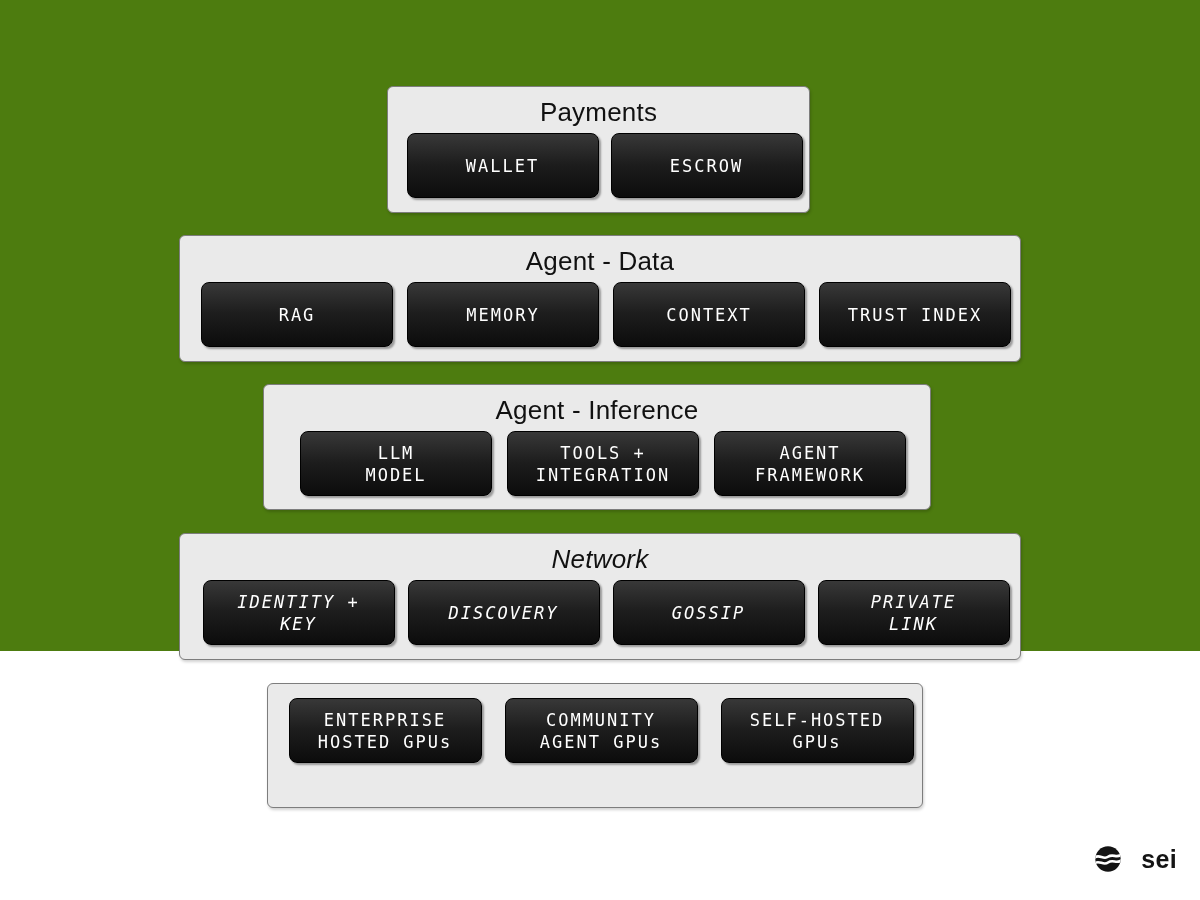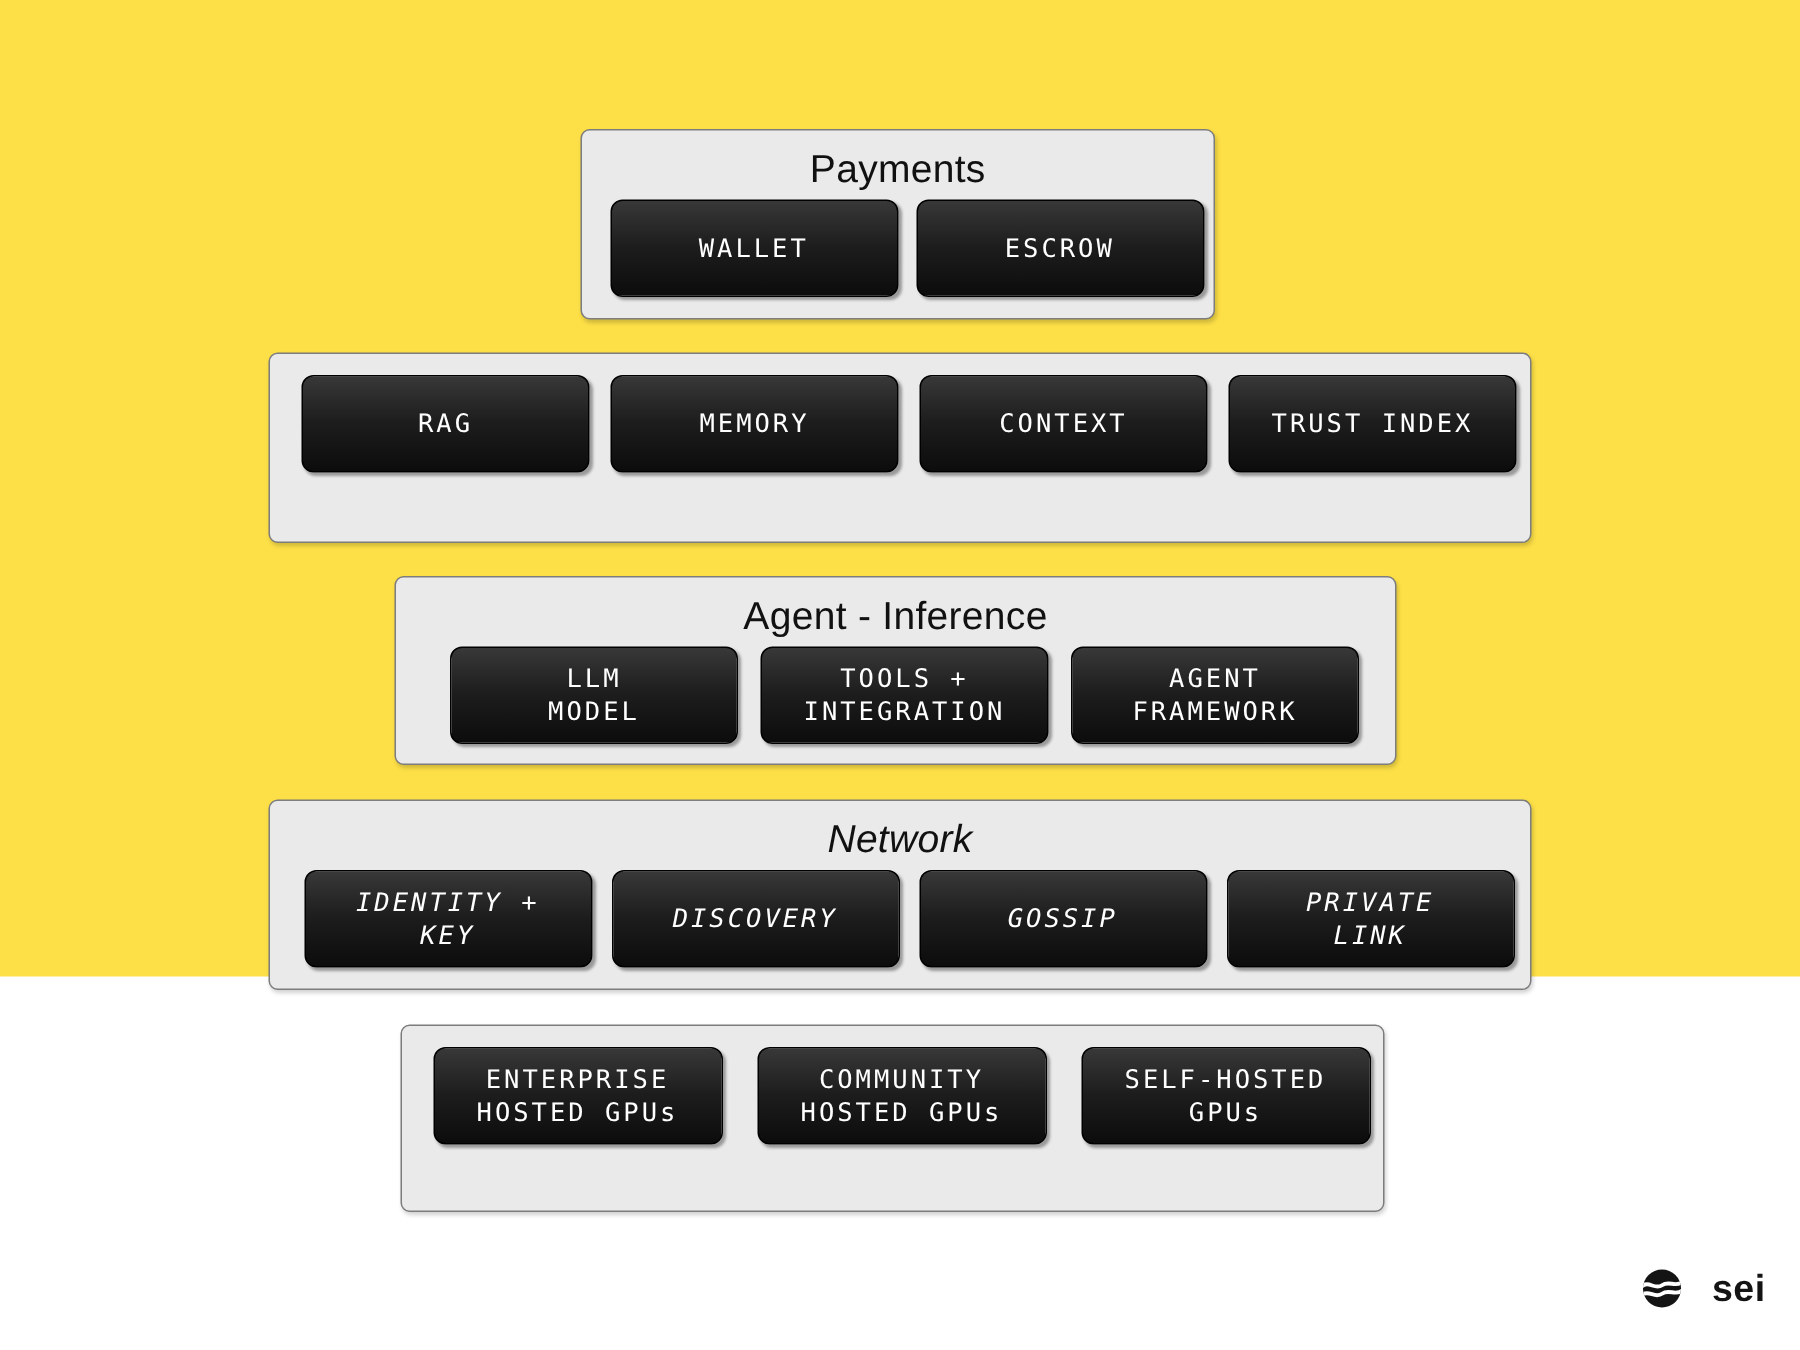--- a/index.html
+++ b/index.html
@@ -8,21 +8,21 @@
     width: 1200px;
     height: 900px;
     background: #ffffff;
     font-family: "Liberation Sans", sans-serif;
     overflow: hidden;
   }
   .stage {
     position: relative;
     width: 1200px;
     height: 651px;
-    background: #fde047;
+    background: #4d7c0f;
   }
   .panel {
     position: absolute;
     box-sizing: border-box;
     background: #eaeaea;
     border: 1px solid #7d7d7d;
     border-radius: 6px;
     box-shadow: 1px 2px 3px rgba(0,0,0,0.18);
     padding-top: 9px;
   }
@@ -102,20 +102,21 @@
 
   <section class="panel p0">
     <h2 class="panel-title">Payments</h2>
     <div class="box-row">
         <div class="box">WALLET</div>
         <div class="box">ESCROW</div>
       </div>
   </section>
 
   <section class="panel p1">
+    <h2 class="panel-title">Agent - Data</h2>
     <div class="box-row">
         <div class="box">RAG</div>
         <div class="box">MEMORY</div>
         <div class="box">CONTEXT</div>
         <div class="box">TRUST INDEX</div>
       </div>
   </section>
 
   <section class="panel p2">
     <h2 class="panel-title">Agent - Inference</h2>
@@ -139,21 +140,21 @@
         <div class="box">PRIVATE
 LINK</div>
       </div>
   </section>
 
   <section class="panel p4">
     <div class="box-row">
         <div class="box">ENTERPRISE
 HOSTED GPUs</div>
         <div class="box">COMMUNITY
-HOSTED GPUs</div>
+AGENT GPUs</div>
         <div class="box">SELF-HOSTED
 GPUs</div>
       </div>
   </section>
 
   <div class="brand">
     <span>
       <svg class="brand-icon" viewBox="0 0 32 32" aria-hidden="true">
         <defs>
           <clipPath id="seiClip">

